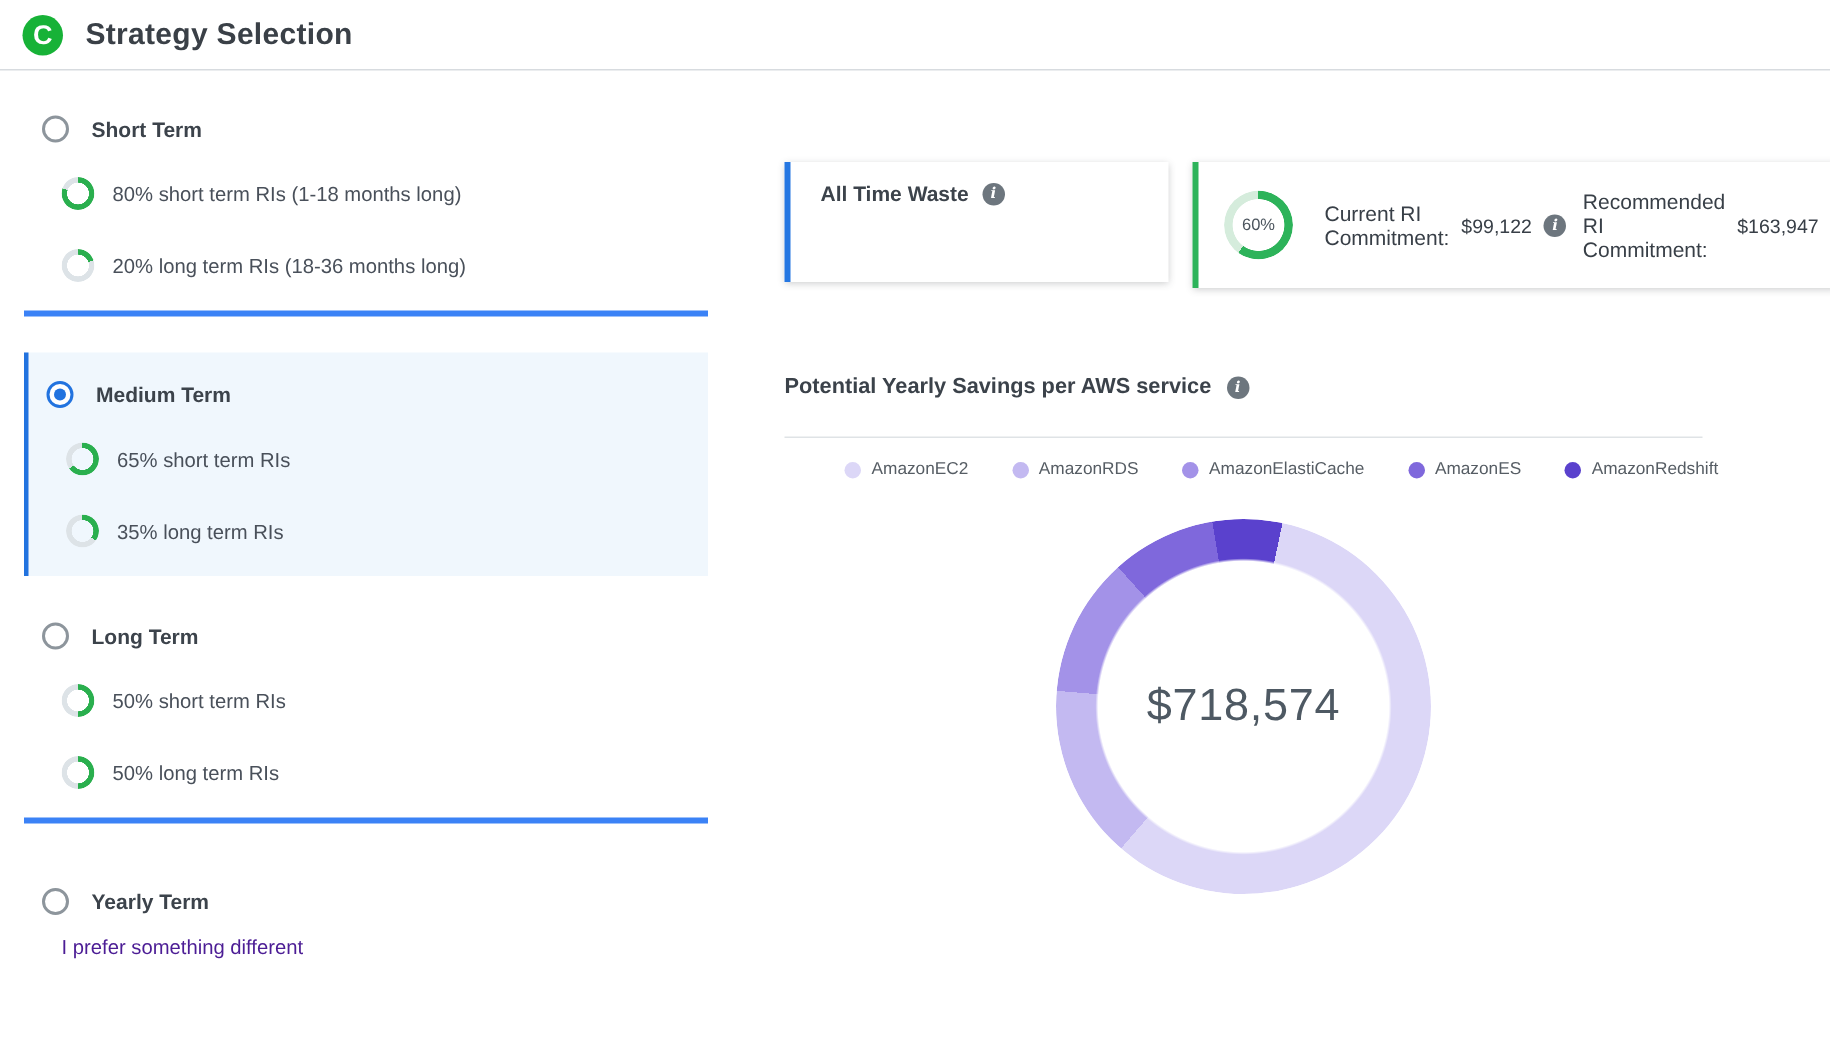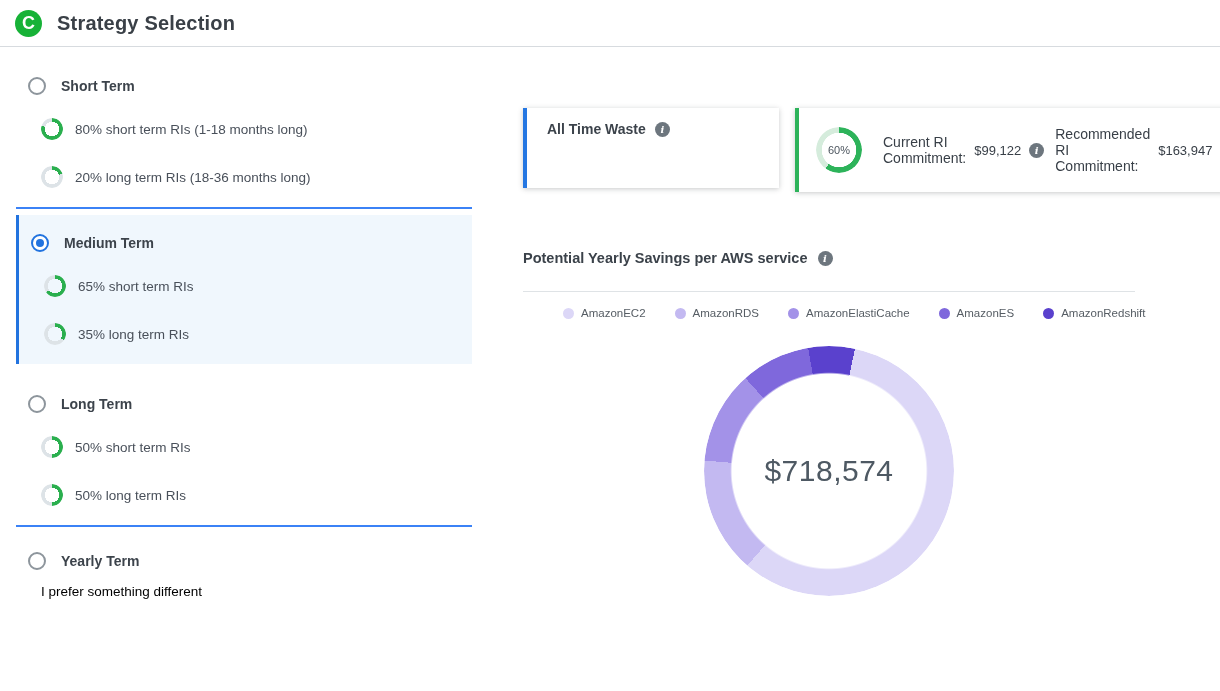--- a/index.html
+++ b/index.html
@@ -11,33 +11,33 @@
 
   
   .top { display:flex; align-items:center; height:47px; border-bottom:1px solid #d7dbdf; padding-left:15px; gap:15px; }
   .logo { width:27px; height:27px; border-radius:50%; background:#17b237; color:#fff; font-weight:700;
           font-size:18px; display:flex; align-items:center; justify-content:center; }
   .title { font-size:20px; font-weight:700; color:#3a4047; margin:0; letter-spacing:.2px; }
 
   
   .left-panel { position:absolute; left:16px; top:58px; width:456px; }
   .group { padding-bottom:6px; }
-  .group.divided { border-bottom:2px solid #3b82f6; margin-bottom:6px; }
+  .group.divided { border-bottom:4px solid #3b82f6; margin-bottom:24px; }
   .group.selected { background:var(--hl-bg,#f0f7fd); border-left:3px solid var(--blue,#2273df); margin-bottom:12px; }
   .group-head { display:flex; align-items:center; gap:15px; padding:19px 0 10px 12px; cursor:pointer; }
   .radio { width:18px; height:18px; border:2px solid #8d959c; border-radius:50%; background:#fff; position:relative; flex:none; }
   .radio.sel { border-color:var(--blue,#2273df); }
   .radio.sel::after { content:""; position:absolute; inset:3px; border-radius:50%; background:var(--blue,#2273df); }
   .group-label { font-weight:700; font-size:14px; color:#3c434b; }
   .opt { display:flex; align-items:center; gap:12px; padding:13px 0 13px 25px; }
   .opt-icon { width:22px; height:22px; border-radius:50%; flex:none;
     -webkit-mask:radial-gradient(circle closest-side,transparent 65%,#000 67%);
             mask:radial-gradient(circle closest-side,transparent 65%,#000 67%); }
   .opt-label { font-size:13.5px; color:#49505a; }
-  .note { font-size:13.5px; color:#000000; padding:4px 0 16px 25px; }
+  .note { font-size:13.5px; color:#4c1d95; padding:4px 0 16px 25px; }
 
   
   .card { position:absolute; background:#fff; border-left:4px solid #ccc; box-shadow:0 1px 5px rgba(60,64,67,.28); }
   .card-waste { left:523px; top:108px; width:256px; height:80px; padding:13px 20px; }
   .title-row { display:flex; align-items:center; gap:9px; font-weight:700; font-size:14px; color:#3c434b; }
   .card-value { margin-top:9px; font-size:22px; color:#4b535c; letter-spacing:.3px; }
   .info { display:inline-flex; align-items:center; justify-content:center; width:15px; height:15px; border-radius:50%;
           background:#6d767e; color:#fff; font-size:10px; font-weight:700; font-style:italic;
           font-family:"DejaVu Serif",serif; flex:none; cursor:pointer; }
   .card-commit { left:795px; top:108px; width:430px; height:84px; display:flex; align-items:center; gap:21px; padding-left:17px; }

